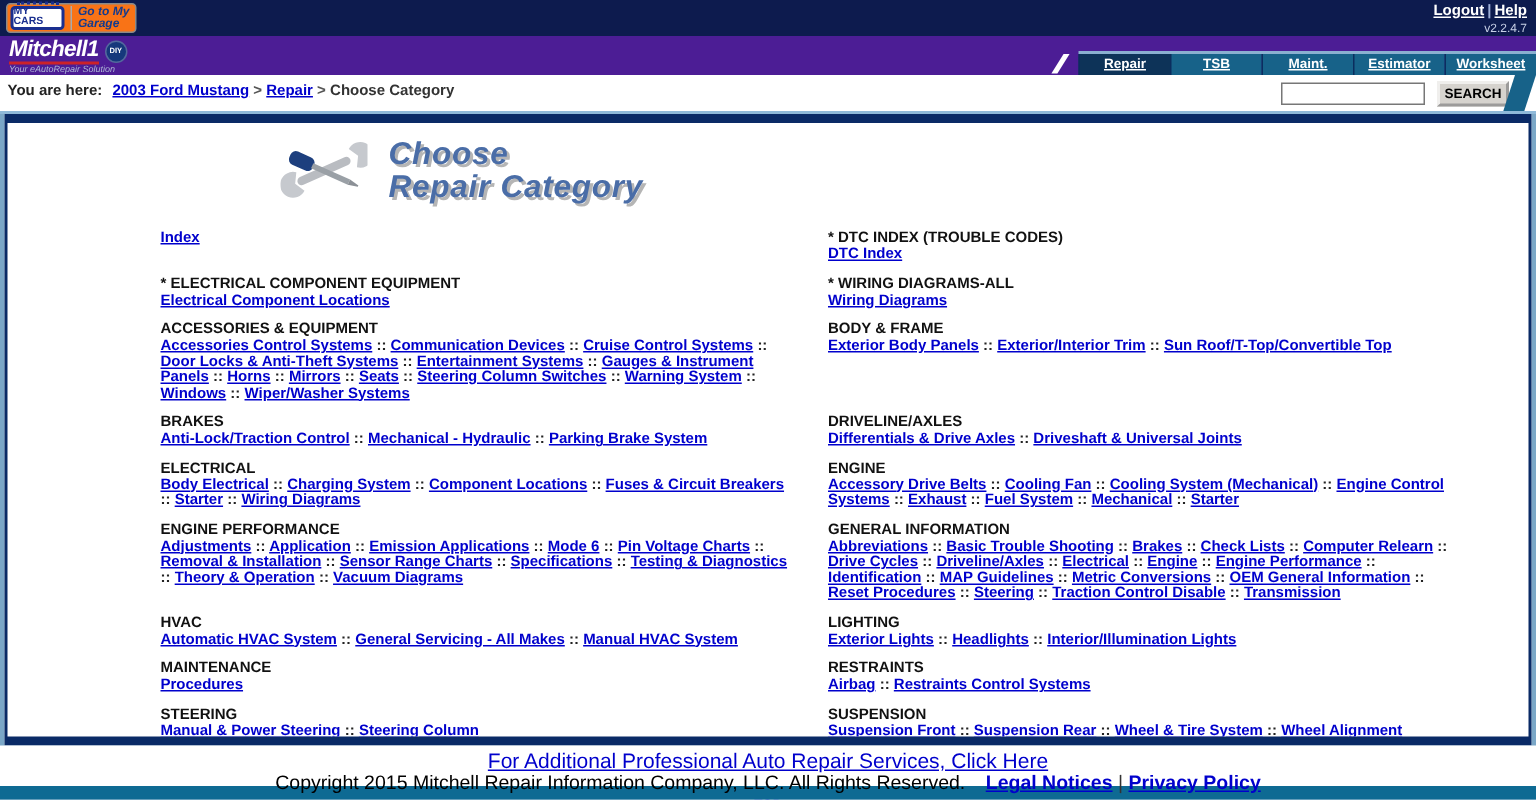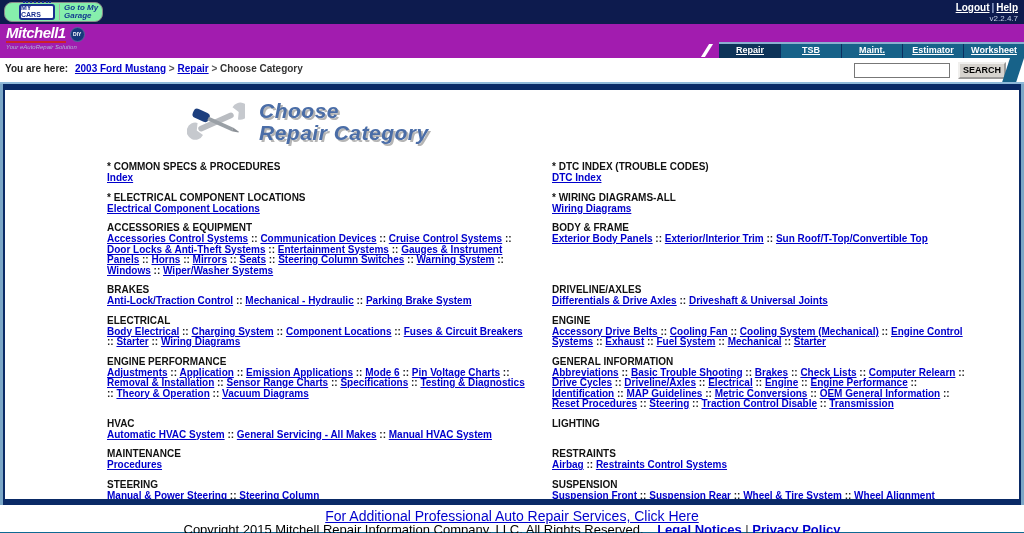--- a/index.html
+++ b/index.html
@@ -1,33 +1,33 @@
 <!DOCTYPE html>
 <html><head>
 <meta charset="utf-8">
 <style>
   * { margin:0; padding:0; box-sizing:border-box; }
   html,body { width:1024px; height:533px; overflow:hidden; }
   body { font-family:"Liberation Sans", sans-serif; background:#7ba7c7; }
 
   
   .topbar { height:24px; background:#0d1b4e; display:flex; justify-content:space-between; align-items:center; padding:0 6px 0 4px; }
-  .garage-btn { display:flex; align-items:center; background:#86efac; border:1px solid #8a8a8a; border-radius:8px; height:20px; padding:1px 4px 1px 14px; cursor:pointer; }
+  .garage-btn { display:flex; align-items:center; background:#f97316; border:1px solid #8a8a8a; border-radius:3px; height:20px; padding:1px 4px 1px 2px; cursor:pointer; }
   .plate { width:36px; height:16px; border:2px solid #1a2f8f; border-radius:3px; background:#fff; display:flex; flex-direction:column; align-items:center; justify-content:flex-end; margin-right:4px; }
   .plate-top { width:28px; border-top:2px dotted #1a2f8f; margin-bottom:1px; }
   .plate-text { font-size:7px; font-weight:bold; color:#1a2f8f; line-height:7px; letter-spacing:0; }
   .garage-label { font-size:8px; font-weight:bold; font-style:italic; color:#123a8f; line-height:8px; border-left:1px solid #aaa; padding-left:4px; }
   .top-right { text-align:right; }
   .top-links { font-size:10px; font-weight:bold; color:#fff; }
   .top-links a { color:#fff; text-decoration:underline; cursor:pointer; }
   .top-links .pipe { color:#9fb0d8; padding:0 2px; }
   .version { font-size:8px; color:#c7d0e6; margin-top:1px; }
 
   
-  .brandbar { height:34px; background:#a21caf; position:relative; }
+  .brandbar { height:26px; background:#4c1d95; position:relative; }
   .logo-block { position:absolute; left:6px; top:1px; }
   .logo-line { display:flex; align-items:center; }
   .logo-text { font-size:15px; font-weight:bold; font-style:italic; color:#fff; letter-spacing:-0.5px; border-bottom:2px solid #cc2229; padding-bottom:0; line-height:16px; }
   .diy-badge { width:15px; height:15px; border-radius:50%; background:#16387c; border:1px solid #53699d; color:#fff; font-size:5px; font-weight:bold; display:flex; align-items:center; justify-content:center; margin-left:4px; }
   .tagline { font-size:6px; color:#aeb9d6; font-style:italic; margin-top:1px; }
 
   .tabs-wrap { position:absolute; right:0; bottom:0; display:flex; align-items:flex-end; }
   .tab-slash { width:4px; height:13px; background:#fff; transform:skewX(-32deg); margin-right:10px; margin-bottom:1px; }
   .tabs { display:flex; border-top:2px solid #8ab0d0; }
   .tab { width:61px; height:14px; line-height:13px; text-align:center; font-size:9px; font-weight:bold; color:#fff; text-decoration:underline; background:#176289; border-left:1px solid #0b2d5e; cursor:pointer; }
@@ -136,29 +136,28 @@
         <polygon points="49,21 56,22.5 56,23.5 49,25" fill="#8b9096"></polygon>
       </g>
     </svg>
     <div class="title-text">
       <div>Choose</div>
       <div>Repair Category</div>
     </div>
   </div>
   <div class="cat-grid">
       <div class="cat-cell">
-        <div class="cat-header">* COMMON SPECS &amp; PROCEDURES</div>
         <div class="cat-links"><a class="cat-link">Index</a></div>
       </div>
       <div class="cat-cell">
         <div class="cat-header">* DTC INDEX (TROUBLE CODES)</div>
         <div class="cat-links"><a class="cat-link">DTC Index</a></div>
       </div>
       <div class="cat-cell">
-        <div class="cat-header">* ELECTRICAL COMPONENT LOCATIONS</div>
+        <div class="cat-header">* ELECTRICAL COMPONENT EQUIPMENT</div>
         <div class="cat-links"><a class="cat-link">Electrical Component Locations</a></div>
       </div>
       <div class="cat-cell">
         <div class="cat-header">* WIRING DIAGRAMS-ALL</div>
         <div class="cat-links"><a class="cat-link">Wiring Diagrams</a></div>
       </div>
       <div class="cat-cell">
         <div class="cat-header">ACCESSORIES &amp; EQUIPMENT</div>
         <div class="cat-links"><a class="cat-link">Accessories Control Systems</a><span class="cat-sep"> :: </span><a class="cat-link">Communication Devices</a><span class="cat-sep"> :: </span><a class="cat-link">Cruise Control Systems</a><span class="cat-sep"> :: </span><a class="cat-link">Door Locks &amp; Anti-Theft Systems</a><span class="cat-sep"> :: </span><a class="cat-link">Entertainment Systems</a><span class="cat-sep"> :: </span><a class="cat-link">Gauges &amp; Instrument Panels</a><span class="cat-sep"> :: </span><a class="cat-link">Horns</a><span class="cat-sep"> :: </span><a class="cat-link">Mirrors</a><span class="cat-sep"> :: </span><a class="cat-link">Seats</a><span class="cat-sep"> :: </span><a class="cat-link">Steering Column Switches</a><span class="cat-sep"> :: </span><a class="cat-link">Warning System</a><span class="cat-sep"> :: </span><a class="cat-link">Windows</a><span class="cat-sep"> :: </span><a class="cat-link">Wiper/Washer Systems</a></div>
       </div>
@@ -189,20 +188,21 @@
       <div class="cat-cell">
         <div class="cat-header">GENERAL INFORMATION</div>
         <div class="cat-links"><a class="cat-link">Abbreviations</a><span class="cat-sep"> :: </span><a class="cat-link">Basic Trouble Shooting</a><span class="cat-sep"> :: </span><a class="cat-link">Brakes</a><span class="cat-sep"> :: </span><a class="cat-link">Check Lists</a><span class="cat-sep"> :: </span><a class="cat-link">Computer Relearn</a><span class="cat-sep"> :: </span><a class="cat-link">Drive Cycles</a><span class="cat-sep"> :: </span><a class="cat-link">Driveline/Axles</a><span class="cat-sep"> :: </span><a class="cat-link">Electrical</a><span class="cat-sep"> :: </span><a class="cat-link">Engine</a><span class="cat-sep"> :: </span><a class="cat-link">Engine Performance</a><span class="cat-sep"> :: </span><a class="cat-link">Identification</a><span class="cat-sep"> :: </span><a class="cat-link">MAP Guidelines</a><span class="cat-sep"> :: </span><a class="cat-link">Metric Conversions</a><span class="cat-sep"> :: </span><a class="cat-link">OEM General Information</a><span class="cat-sep"> :: </span><a class="cat-link">Reset Procedures</a><span class="cat-sep"> :: </span><a class="cat-link">Steering</a><span class="cat-sep"> :: </span><a class="cat-link">Traction Control Disable</a><span class="cat-sep"> :: </span><a class="cat-link">Transmission</a></div>
       </div>
       <div class="cat-cell">
         <div class="cat-header">HVAC</div>
         <div class="cat-links"><a class="cat-link">Automatic HVAC System</a><span class="cat-sep"> :: </span><a class="cat-link">General Servicing - All Makes</a><span class="cat-sep"> :: </span><a class="cat-link">Manual HVAC System</a></div>
       </div>
       <div class="cat-cell">
         <div class="cat-header">LIGHTING</div>
+        <div class="cat-links"><a class="cat-link">Exterior Lights</a><span class="cat-sep"> :: </span><a class="cat-link">Headlights</a><span class="cat-sep"> :: </span><a class="cat-link">Interior/Illumination Lights</a></div>
       </div>
       <div class="cat-cell">
         <div class="cat-header">MAINTENANCE</div>
         <div class="cat-links"><a class="cat-link">Procedures</a></div>
       </div>
       <div class="cat-cell">
         <div class="cat-header">RESTRAINTS</div>
         <div class="cat-links"><a class="cat-link">Airbag</a><span class="cat-sep"> :: </span><a class="cat-link">Restraints Control Systems</a></div>
       </div>
       <div class="cat-cell">

